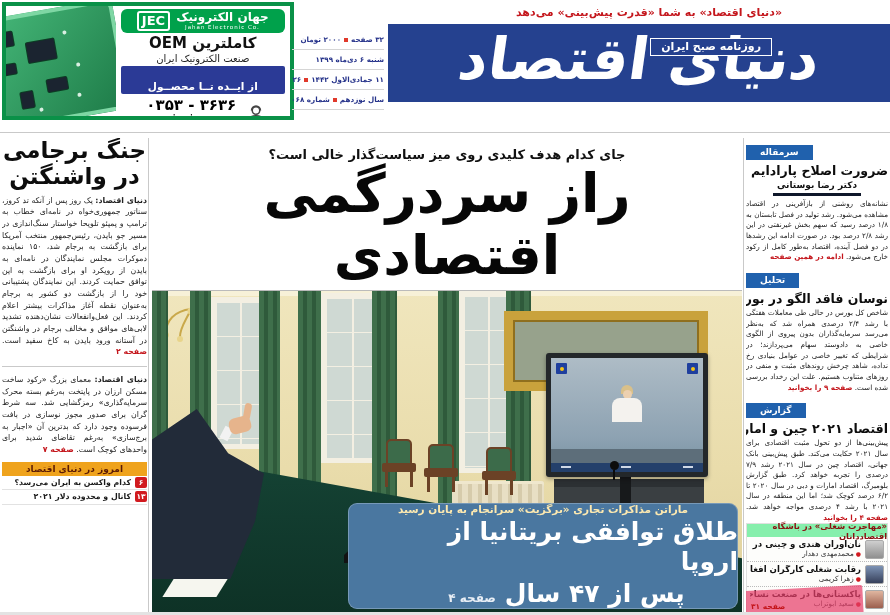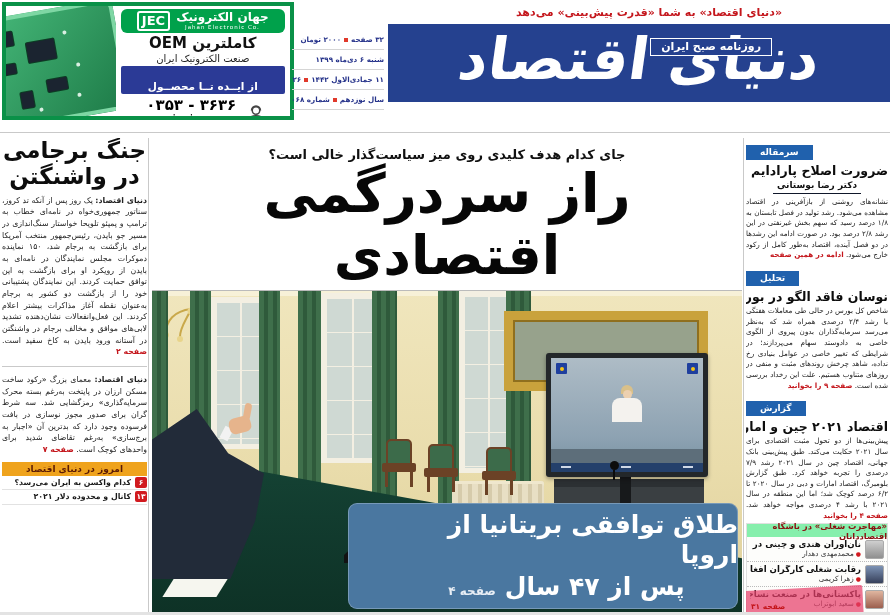--- a/index.html
+++ b/index.html
@@ -71,21 +71,21 @@
             column-count:3;column-gap:13px;margin-top:6px;}
 
   
   .rsec{margin-bottom:5px;}
   .rlabel-wrap{text-align:left;}
   .rlabel{display:inline-block;background:#2061ad;color:#fff;font-size:9px;font-weight:bold;
           padding:2px 14px 3px;}
   .rtitle{font-size:12.5px;font-weight:bold;text-align:center;white-space:nowrap;overflow:hidden;
           margin:3px 0 2px;color:#0d0d0d;}
   .rauthor{font-size:9px;font-weight:bold;text-align:center;width:62%;margin:0 auto 3px;
-           padding-bottom:3px;border-bottom:1px solid #0f172a;color:#111;}
+           padding-bottom:3px;border-bottom:3px solid #0f172a;color:#111;}
   .rbody{font-size:7.2px;line-height:1.48;text-align:justify;color:#222;}
 
   
   .club{position:absolute;left:0;right:0;top:383px;height:88px;border:1px solid #e0e0e0;background:#fdfdfb;}
   .club-header{height:13px;background:#86efac;color:#8a1111;font-size:8.4px;font-weight:bold;
                display:flex;align-items:center;justify-content:center;}
   .crow{position:relative;display:flex;align-items:center;gap:4px;padding:2px 3px;height:20px;
         border-bottom:1px dotted #bbb;}
   .cphoto{width:17px;height:17px;border-radius:2px;flex:none;border:1px solid #aaa;}
   .cp1{background:linear-gradient(180deg,#cfcfcf,#8f8f8f);}
@@ -329,20 +329,21 @@
       <div class="webcam"></div>
       <div class="table"></div>
       <div class="boris"></div>
       <div class="cuff"></div>
       <div class="hand"></div>
       <div class="thumb"></div>
       <div class="spkphone"></div>
       <div class="cord"></div>
       <div class="paper"></div>
       <div class="caption">
+        <div class="cap-kicker">ماراتن مذاکرات تجاری «برگزیت» سرانجام به پایان رسید</div>
         <div class="cap-line">طلاق توافقی بریتانیا از اروپا</div>
         <div class="cap-line"><span>پس از ۴۷ سال</span> <span class="cap-page">صفحه ۴</span></div>
       </div>
     </div>
   </div>
 
   <div class="abs rightcol">
     <div class="rsec">
       <div class="rlabel-wrap"><span class="rlabel">سرمقاله</span></div>
       <div class="rtitle">ضرورت اصلاح پارادایم فکری</div>

